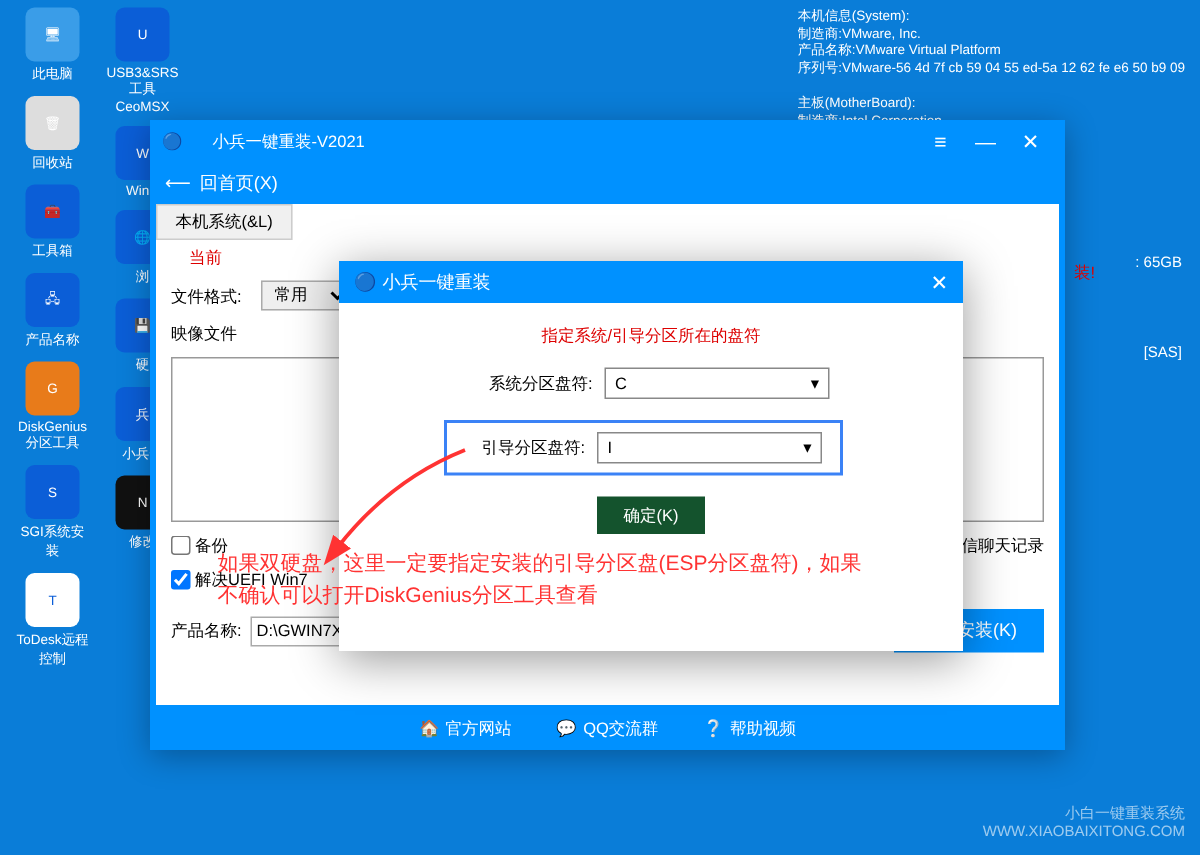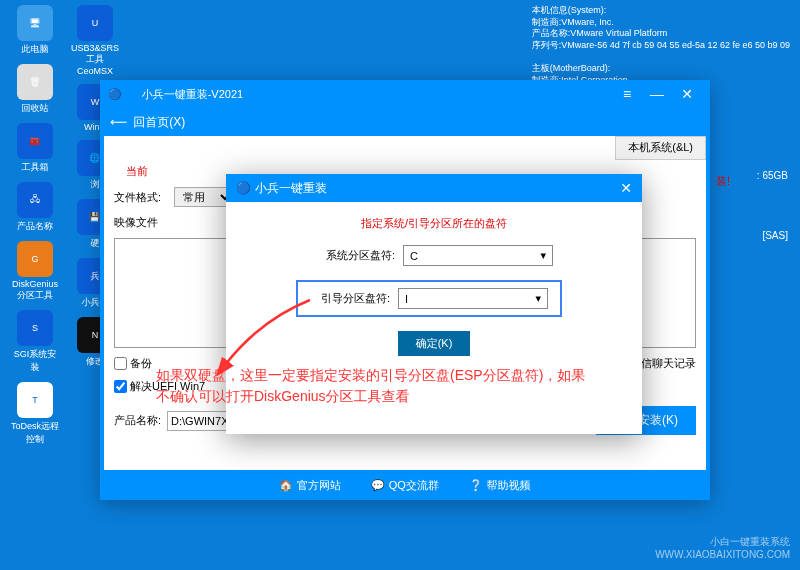--- a/index.html
+++ b/index.html
@@ -10,21 +10,21 @@
 .desk-icon { width: 50px; display: flex; flex-direction: column; align-items: center; color: #fff; font-size: 9px; text-align: center; cursor: pointer; }
 .desk-icon-img { width: 36px; height: 36px; background: #2a8fd8; border-radius: 6px; margin-bottom: 2px; display: flex; align-items: center; justify-content: center; }
 .sysinfo { position: absolute; right: 10px; top: 5px; color: #fff; font-size: 9px; font-family: "SimSun", monospace; line-height: 1.3; }
 .main-window { position: absolute; left: 100px; top: 80px; width: 610px; height: 420px; background: #0091ff; box-shadow: 0 4px 20px rgba(0,0,0,0.3); }
 .main-titlebar { height: 28px; background: #0091ff; color: #fff; display: flex; align-items: center; padding: 0 8px; font-size: 11px; }
 .main-titlebar .spacer { flex: 1; }
 .tb-btn { width: 30px; height: 20px; display: flex; align-items: center; justify-content: center; cursor: pointer; color: #fff; font-size: 14px; }
 .nav-bar { height: 28px; background: #0091ff; color: #fff; display: flex; align-items: center; padding: 0 10px; font-size: 12px; }
 .nav-bar .arrow { margin-right: 6px; }
 .content-area { background: #fff; margin: 0 4px 4px 4px; height: 360px; position: relative; }
-.tab-strip { height: 24px; display: flex; justify-content: flex-end; }
+.tab-strip { height: 24px; display: flex; }
 .tab { padding: 3px 12px; font-size: 11px; background: #f0f0f0; border: 1px solid #ccc; }
 .warning-row { padding: 4px 22px; color: #d00; font-size: 11px; }
 .form-row { display: flex; align-items: center; padding: 4px 10px; font-size: 11px; }
 .form-row label { width: 60px; }
 .form-row select, .form-row input[type=text] { border: 1px solid #aaa; padding: 2px 4px; font-size: 11px; }
 .image-list { margin: 4px 10px; border: 1px solid #999; height: 110px; background: #fff; }
 .checkboxes { padding: 4px 10px; font-size: 11px; display: flex; gap: 20px; flex-wrap: wrap; }
 .checkboxes label { display: flex; align-items: center; gap: 3px; }
 .sys-file-row { display: flex; align-items: center; padding: 8px 10px; font-size: 11px; gap: 6px; }
 .sys-file-row input[type=text] { flex: 1; border: 1px solid #aaa; padding: 3px; font-size: 11px; }
@@ -37,22 +37,22 @@
 .dialog-title { height: 28px; background: #0091ff; color: #fff; display: flex; align-items: center; padding: 0 10px; font-size: 12px; }
 .dialog-title .spacer { flex: 1; }
 .dialog-close { cursor: pointer; font-size: 14px; }
 .dialog-body { padding: 14px 20px; }
 .dialog-hint { color: #d00; font-size: 11px; text-align: center; margin-bottom: 14px; }
 .dlg-row { display: flex; align-items: center; justify-content: center; gap: 8px; margin-bottom: 14px; font-size: 11px; }
 .dlg-row label { width: 80px; text-align: right; }
 .dlg-combo { width: 150px; border: 1px solid #888; padding: 3px 6px; font-size: 11px; display: flex; justify-content: space-between; align-items: center; background: #fff; }
 .dlg-row.highlight { border: 2px solid #3b82f6; padding: 6px; margin-left: 50px; margin-right: 60px; }
 .dialog-footer { text-align: center; margin-top: 10px; }
-.ok-btn { padding: 5px 18px; background: #0369a1; color: #fff; border: none; cursor: pointer; font-size: 11px; }
-.annotation { position: absolute; left: 156px; top: 365px; width: 540px; color: #f33; font-size: 14px; font-weight: 500; z-index: 20; line-height: 1.5; }
+.ok-btn { padding: 5px 18px; background: #14532d; color: #fff; border: none; cursor: pointer; font-size: 11px; }
+.annotation { position: absolute; left: 145px; top: 365px; width: 540px; color: #f33; font-size: 14px; font-weight: 500; z-index: 20; line-height: 1.5; }
 .arrow-svg { position: absolute; left: 210px; top: 290px; z-index: 15; pointer-events: none; }
 .right-info { position: absolute; right: 12px; top: 170px; color: #fff; font-size: 10px; }
 .right-sas { position: absolute; right: 12px; top: 230px; color: #fff; font-size: 10px; }
 .watermark { position: absolute; right: 10px; bottom: 10px; color: rgba(255,255,255,0.6); font-size: 10px; text-align: right; }
 </style>
 </head>
 <body>
 
 <div class="desktop">
   <div class="icon-grid">

